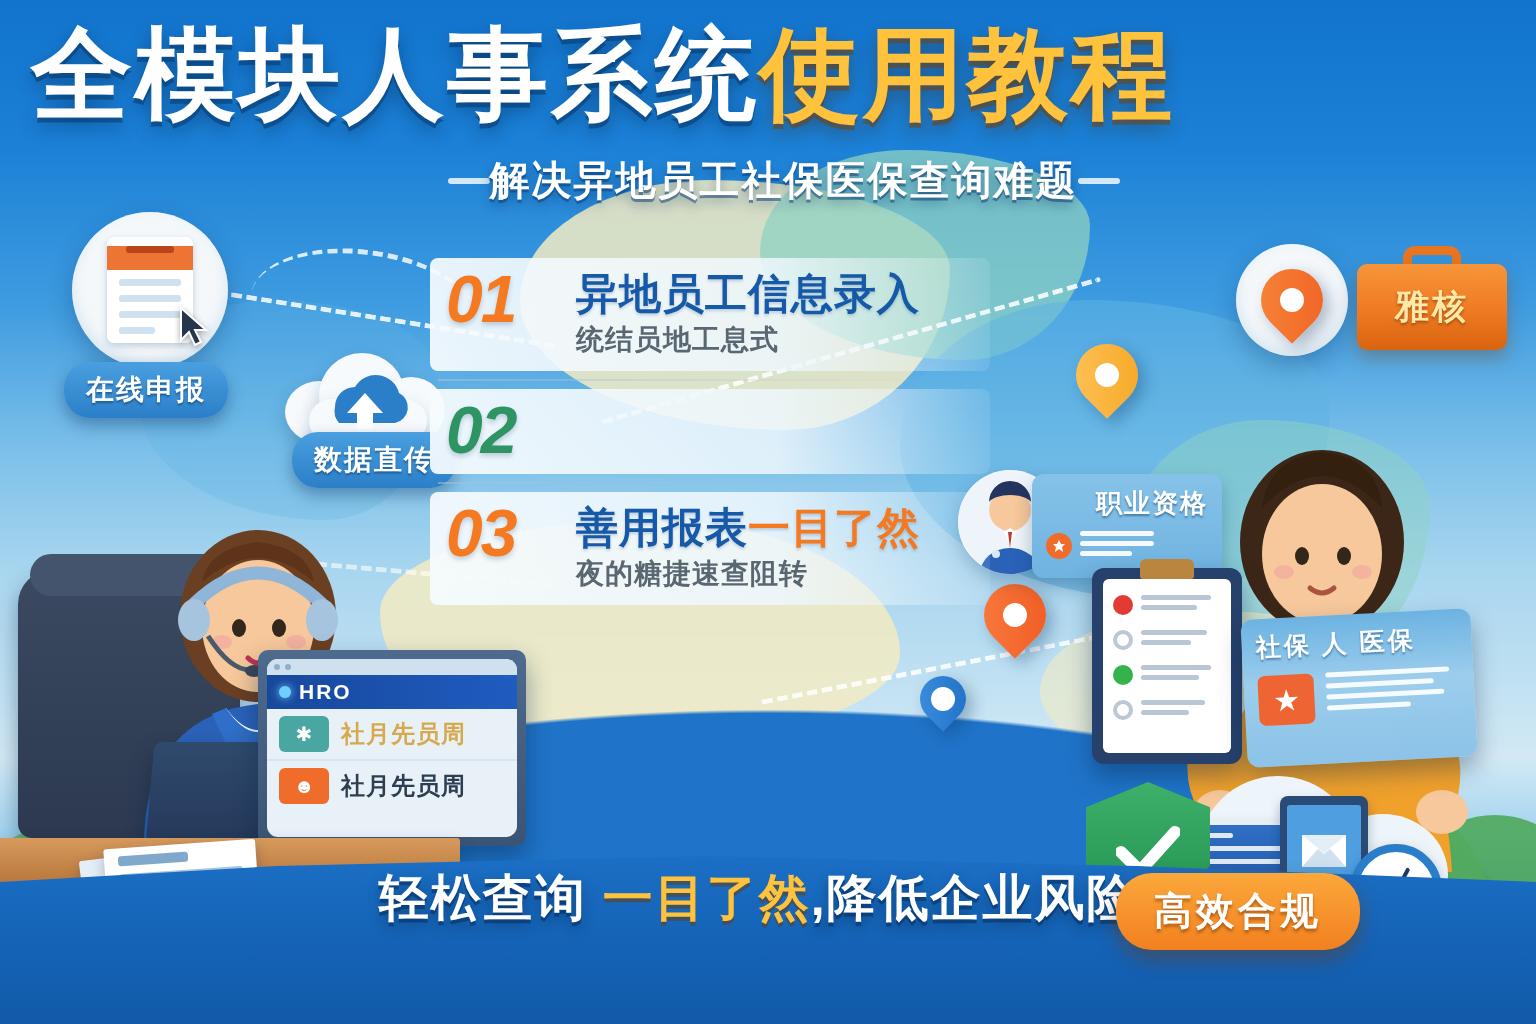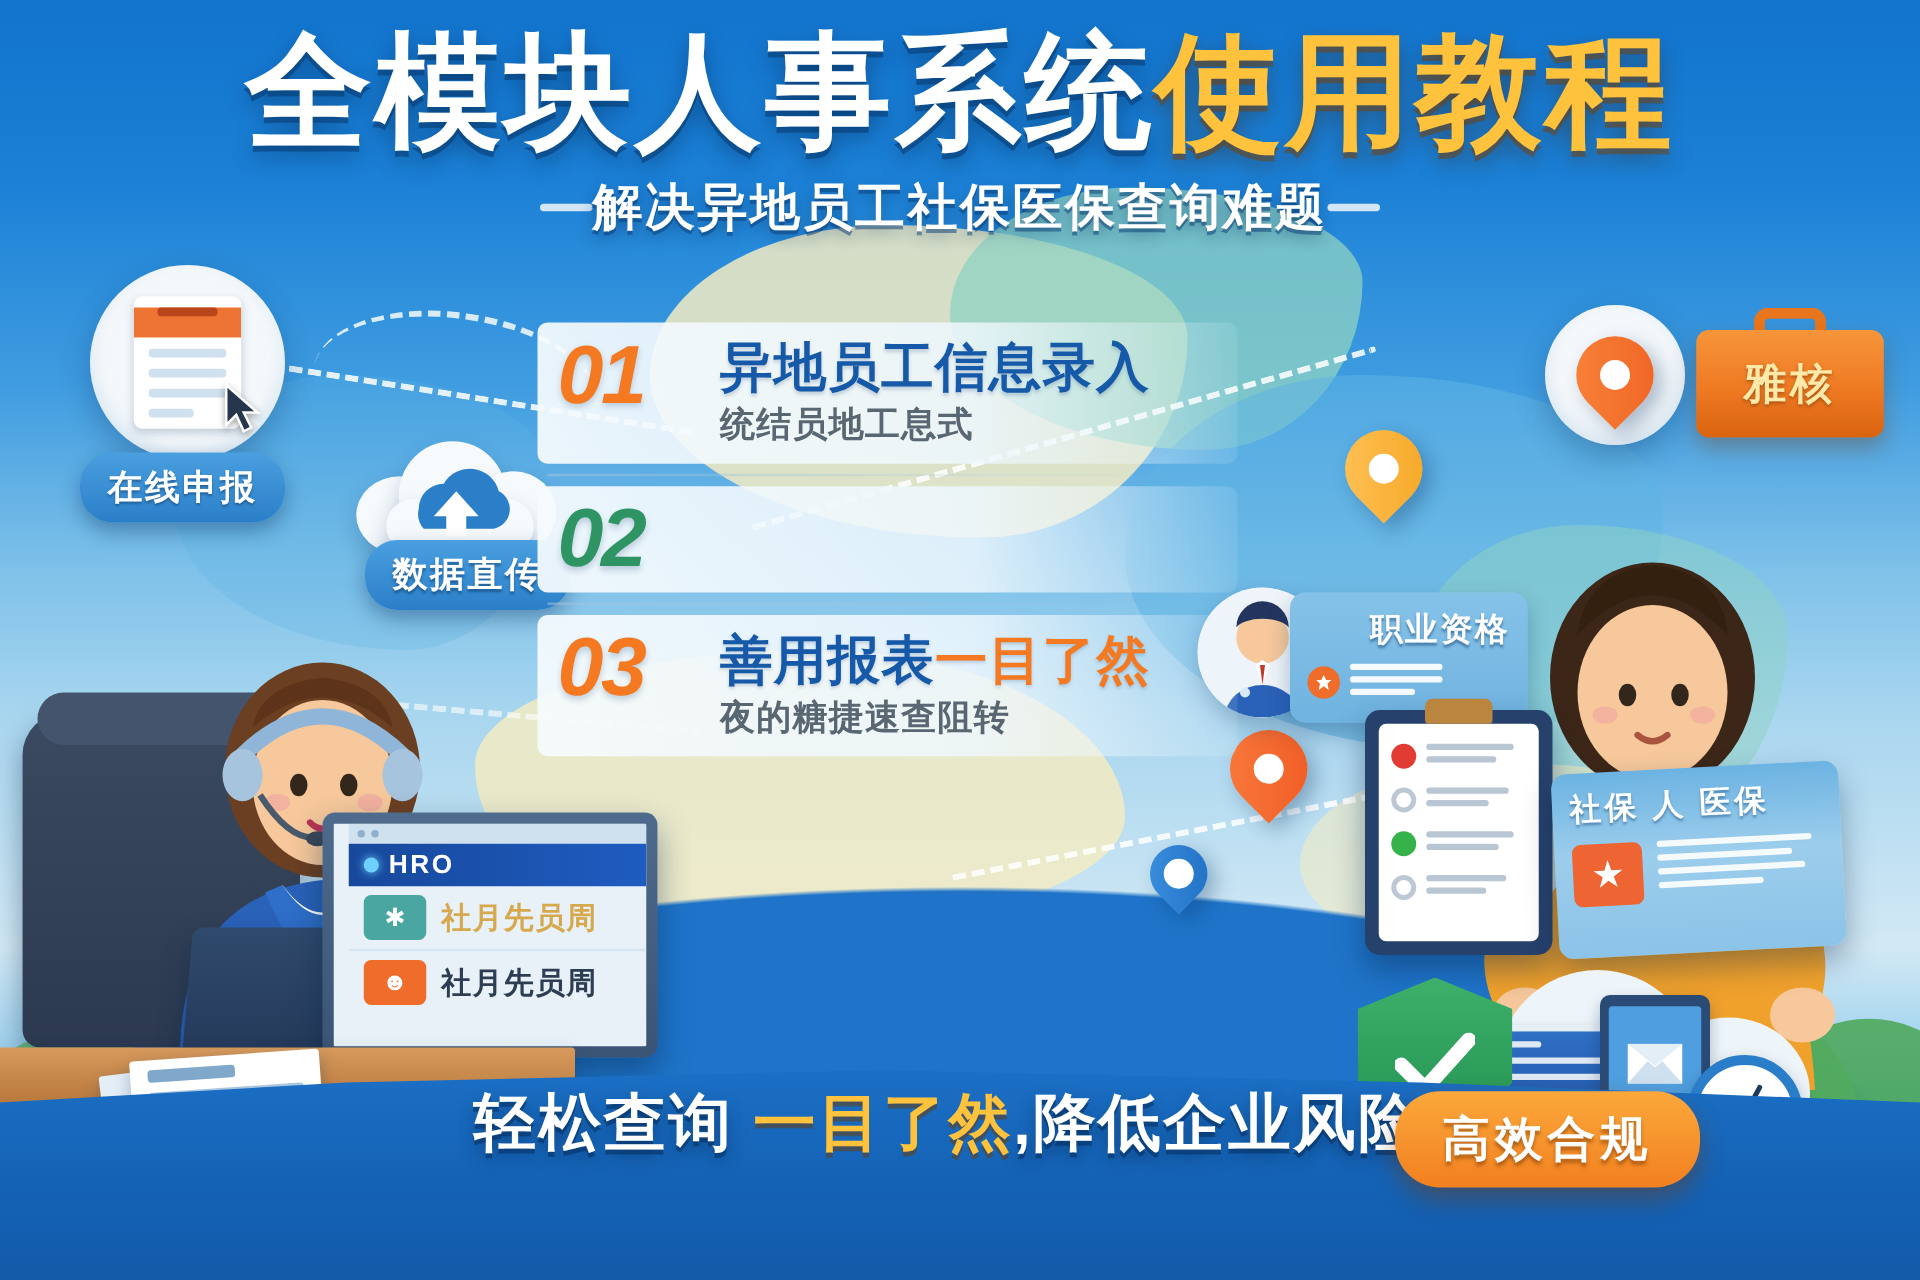--- a/index.html
+++ b/index.html
@@ -35,29 +35,29 @@
     position:absolute; height:0; border-top:5px dashed rgba(255,255,255,.85);
     transform-origin:0 0; border-radius:3px;
   }
   .curvedash {
     position:absolute; border:0; border-top:5px dashed rgba(255,255,255,.9);
     border-radius:50%; width:230px; height:120px;
     border-left-color:transparent; border-right-color:transparent; border-bottom-color:transparent;
   }
 
   
-  .title-zone { position:absolute; top:18px; left:0; right:0; text-align:center; }
+  .title-zone { position:absolute; top:18px; left:0; right:0; text-align:left;padding-left:31px; }
   .main-title {
     font-size:101px; font-weight:900; letter-spacing:3px; line-height:1.12;
     color:#ffffff;
     text-shadow:0 5px 0 rgba(8,56,110,.55), 0 9px 18px rgba(3,40,83,.45);
   }
   .main-title .gold { color:#ffc23c; text-shadow:0 5px 0 rgba(122,62,0,.5), 0 9px 18px rgba(60,30,0,.4); }
 
-  .sub-row { margin-top:7px; display:flex; align-items:center; justify-content:center; }
+  .sub-row { margin-top:22px; display:flex; align-items:center; justify-content:center; }
   .sub-dash { width:42px; height:6px; background:rgba(255,255,255,.8); border-radius:4px; }
   .sub-title {
     font-size:40px; font-weight:800; color:#ffffff; letter-spacing:2px;
     text-shadow:0 3px 0 rgba(9,60,116,.5), 0 6px 12px rgba(3,40,83,.4);
   }
 
   
   .steps {
     position:absolute; left:430px; top:258px; width:560px;
   }
@@ -185,21 +185,21 @@
     background:#44546c; border-radius:22px;
   }
 
   
   .monitor {
     position:absolute; left:258px; bottom:178px; width:268px; height:196px;
     background:linear-gradient(180deg,#4e6a8c 0%,#3a5475 100%);
     border-radius:10px; padding:9px;
     box-shadow:0 12px 26px rgba(5,35,70,.42);
   }
-  .screen { width:100%; height:100%; background:#e8f1f8; border-radius:1px; overflow:hidden;padding-left:12px; }
+  .screen { width:100%; height:100%; background:#e8f1f8; border-radius:11px; overflow:hidden; }
   .scr-bar { height:16px; background:#cfe0ef; display:flex; align-items:center; gap:5px; padding-left:7px; }
   .scr-bar i { width:6px; height:6px; border-radius:50%; background:#8fb0cc; }
   .scr-head {
     height:34px; background:linear-gradient(90deg,#17489c 0%,#1f5cc0 100%);
     display:flex; align-items:center; padding-left:12px; gap:8px;
   }
   .scr-head .logo { width:12px; height:12px; border-radius:50%; background:#6fd0ff; box-shadow:0 0 8px #6fd0ff; }
   .scr-head .t { color:#fff; font-size:21px; font-weight:900; letter-spacing:2px; }
   .scr-row { display:flex; align-items:center; gap:12px; padding:7px 12px; }
   .scr-row + .scr-row { border-top:2px solid #d6e5f1; }

